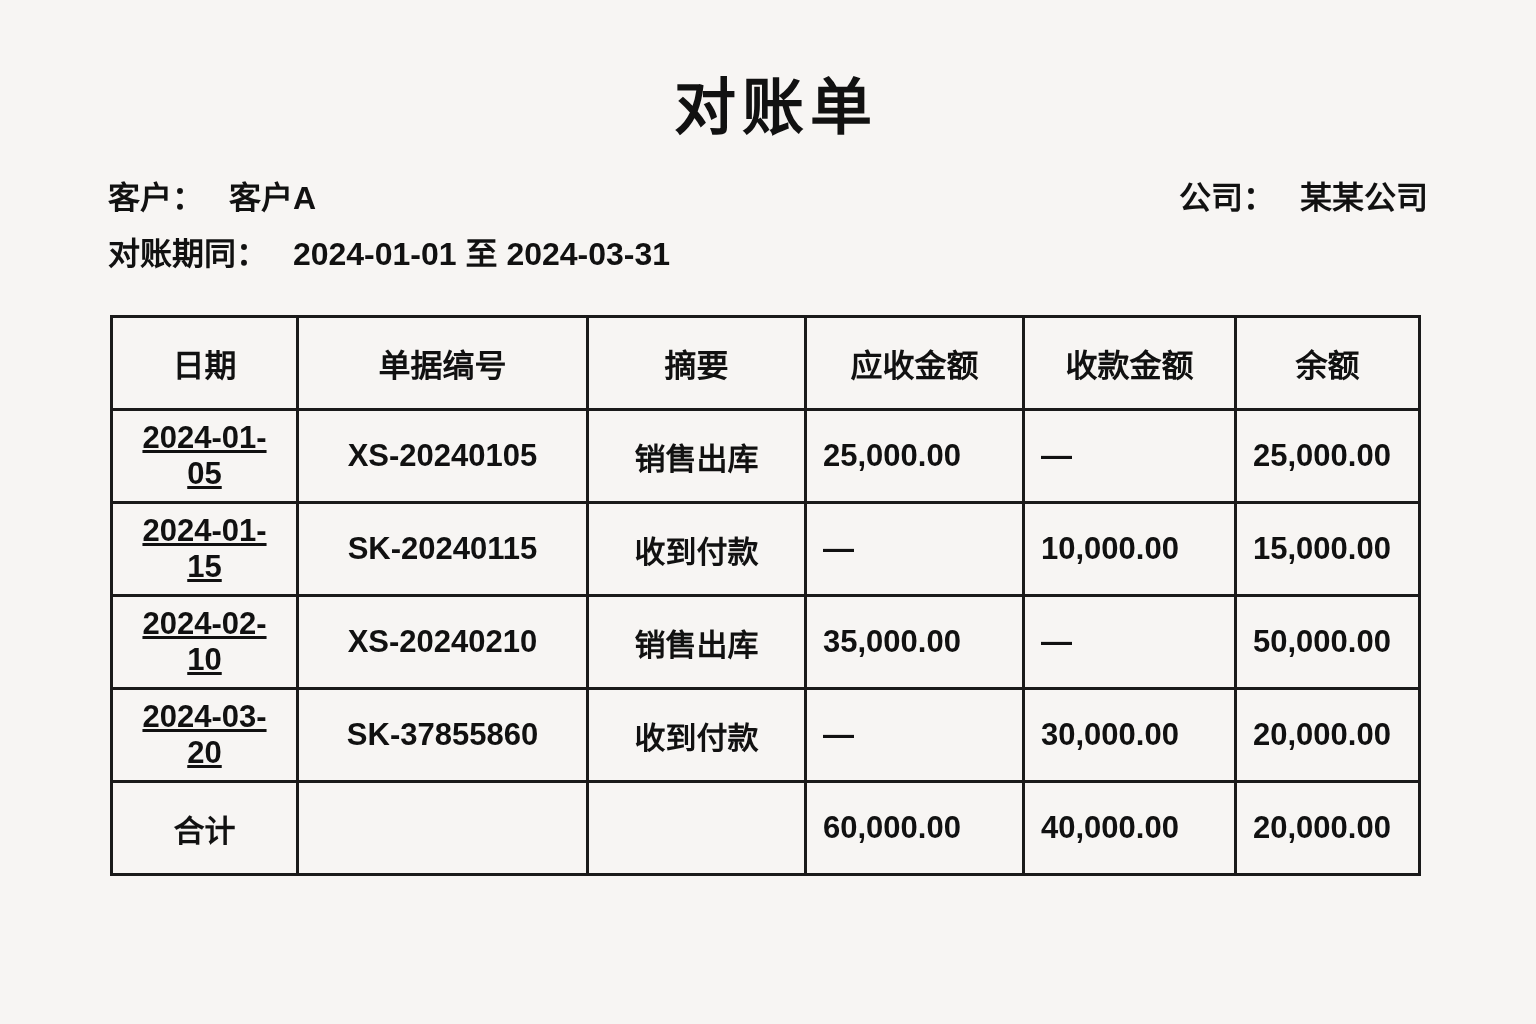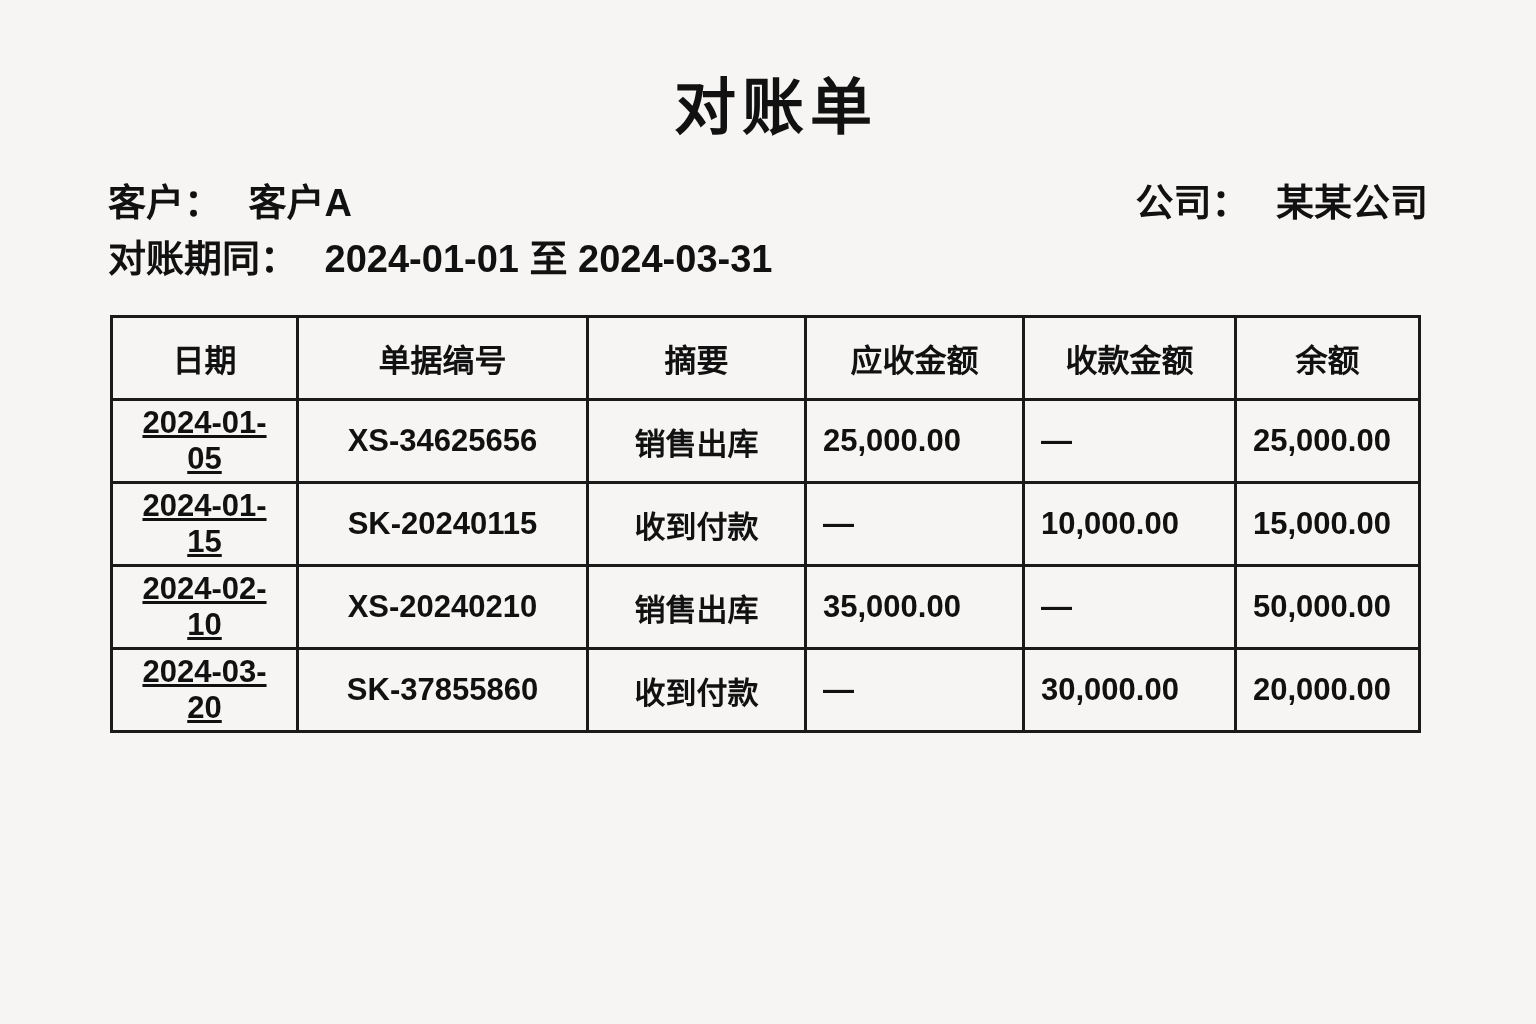--- a/index.html
+++ b/index.html
@@ -48,21 +48,21 @@
   }
   .meta {
     position: absolute;
     left: 108px;
     top: 172px;
     width: 1320px;
   }
   .meta-line {
     position: relative;
     height: 56px;
-    font-size: 38px;
+    font-size: 32px;
     font-weight: bold;
   }
   .meta-left {
     position: absolute;
     left: 0;
     top: 0;
     white-space: nowrap;
   }
   .meta-label {
     font-weight: bold;
@@ -82,21 +82,21 @@
     left: 110px;
     top: 315px;
     width: 1308px;
     border-collapse: collapse;
     table-layout: fixed;
     background: transparent;
   }
   table.statement th,
   table.statement td {
     border: 3px solid #1a1a1a;
-    height: 83px;
+    height: 93px;
     font-size: 31px;
     padding: 0 16px;
     box-sizing: border-box;
     font-weight: bold;
   }
   table.statement th {
     text-align: center;
     font-weight: bold;
     font-size: 32px;
   }
@@ -155,21 +155,21 @@
         <th>单据缟号</th>
         <th>摘要</th>
         <th>应收金额</th>
         <th>收款金额</th>
         <th>余额</th>
       </tr>
     </thead>
     <tbody>
       <tr>
         <td class="c-date">2024-01-05</td>
-        <td class="c-doc">XS-34625656</td>
+        <td class="c-doc">XS-20240105</td>
         <td class="c-desc">销售出库</td>
         <td class="c-num">25,000.00</td>
         <td class="c-num">—</td>
         <td class="c-num">25,000.00</td>
       </tr>
       <tr>
         <td class="c-date">2024-01-15</td>
         <td class="c-doc">SK-20240115</td>
         <td class="c-desc">收到付款</td>
         <td class="c-num">—</td>
@@ -185,16 +185,24 @@
         <td class="c-num">50,000.00</td>
       </tr>
       <tr>
         <td class="c-date">2024-03-20</td>
         <td class="c-doc">SK-37855860</td>
         <td class="c-desc">收到付款</td>
         <td class="c-num">—</td>
         <td class="c-num">30,000.00</td>
         <td class="c-num">20,000.00</td>
       </tr>
+      <tr>
+        <td class="c-total-label">合计</td>
+        <td class="c-doc"></td>
+        <td class="c-desc"></td>
+        <td class="c-num">60,000.00</td>
+        <td class="c-num">40,000.00</td>
+        <td class="c-num">20,000.00</td>
+      </tr>
     </tbody>
   </table>
 
 </div>
 
 </body></html>

